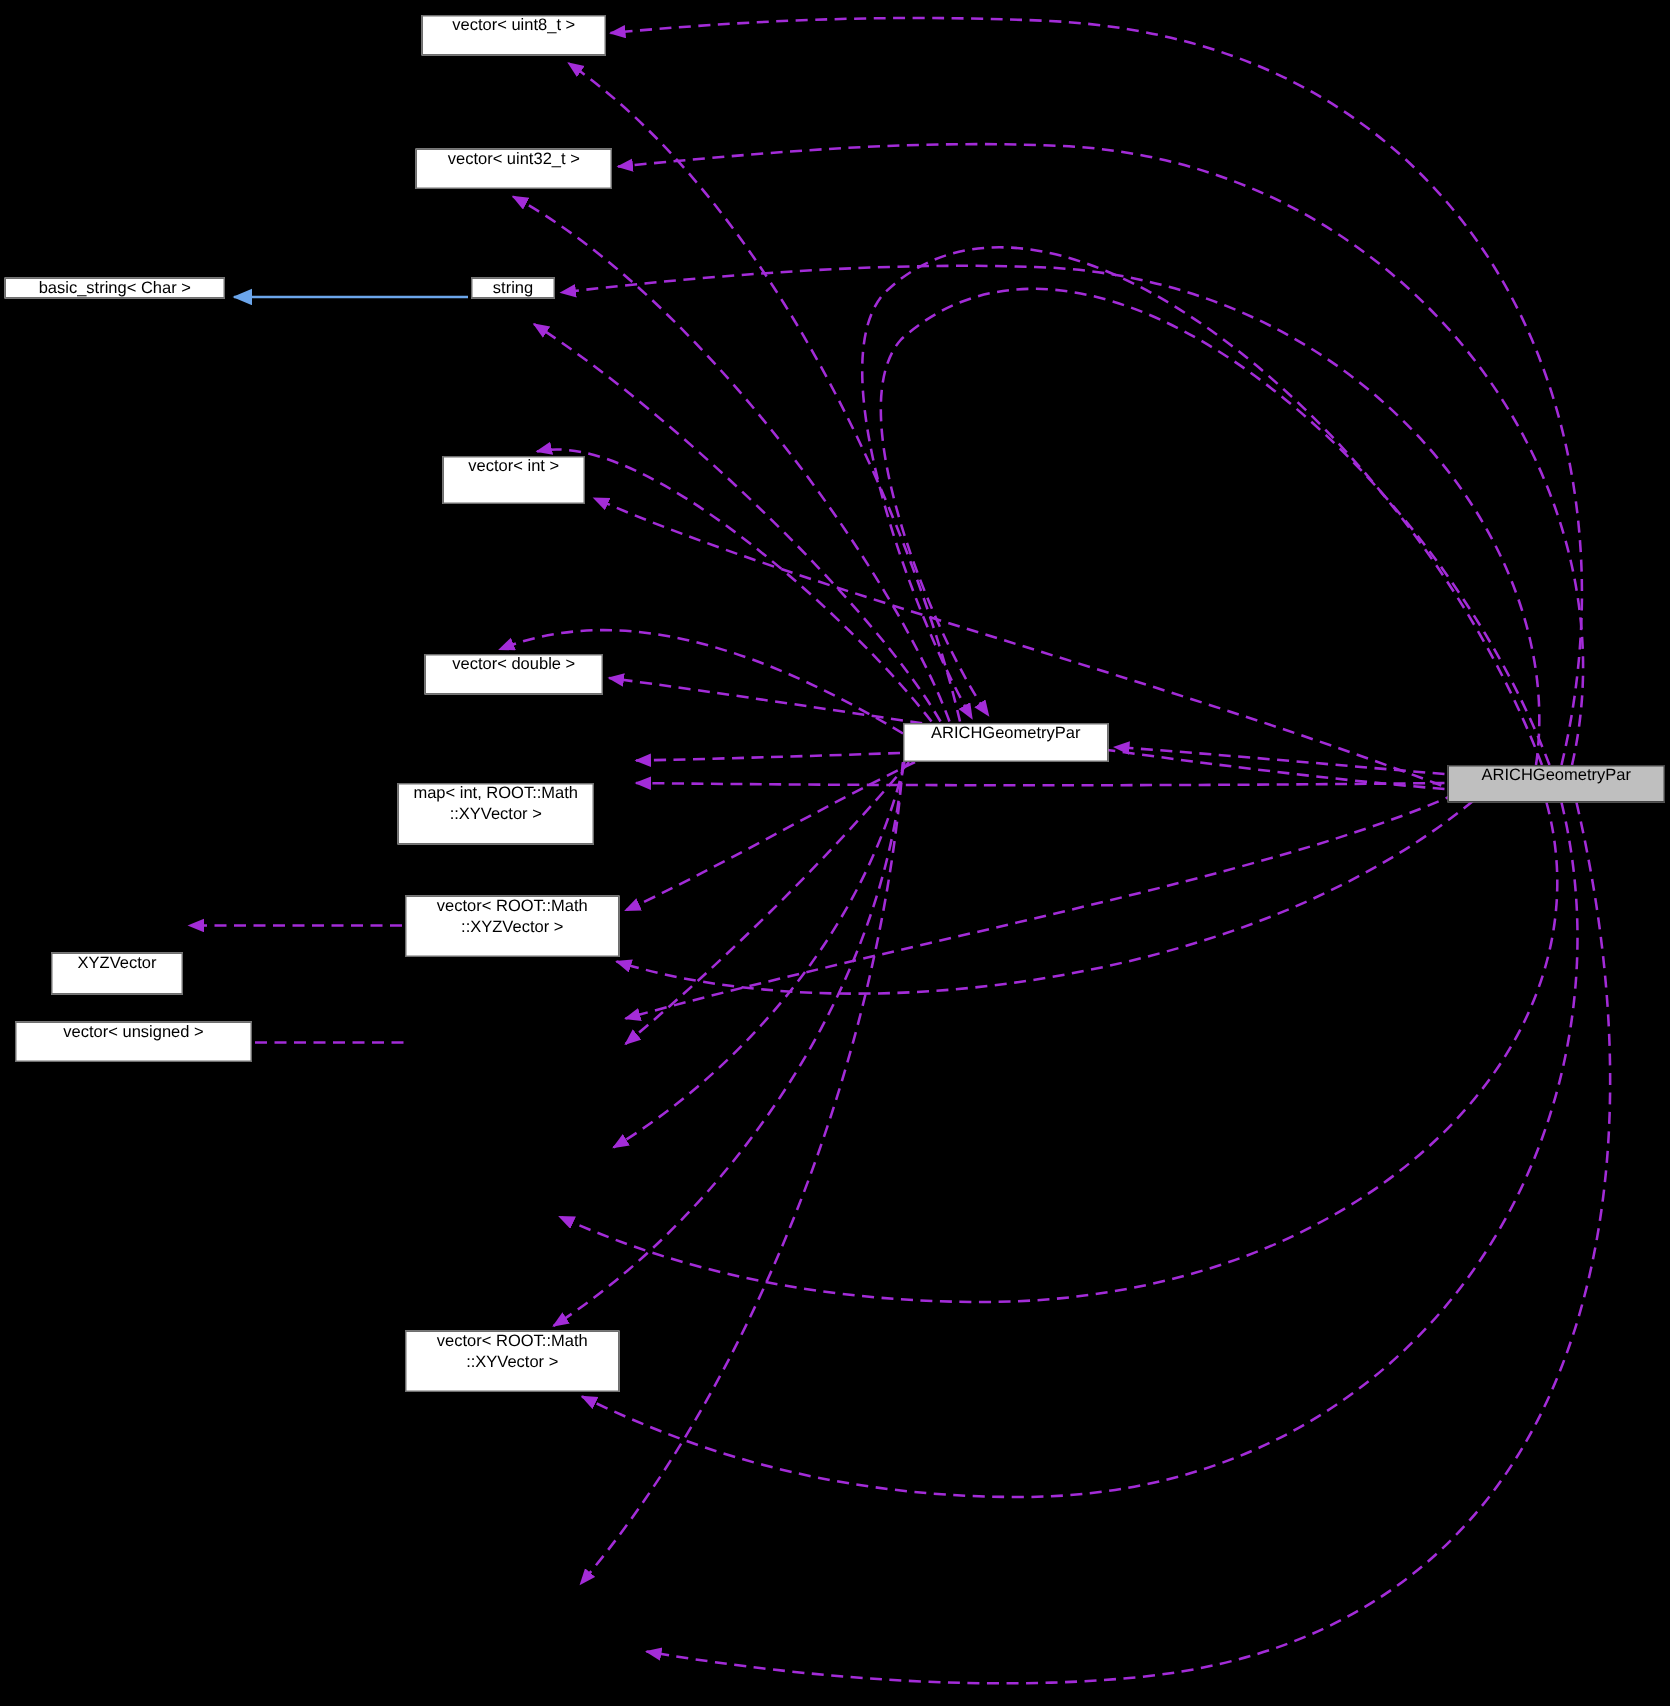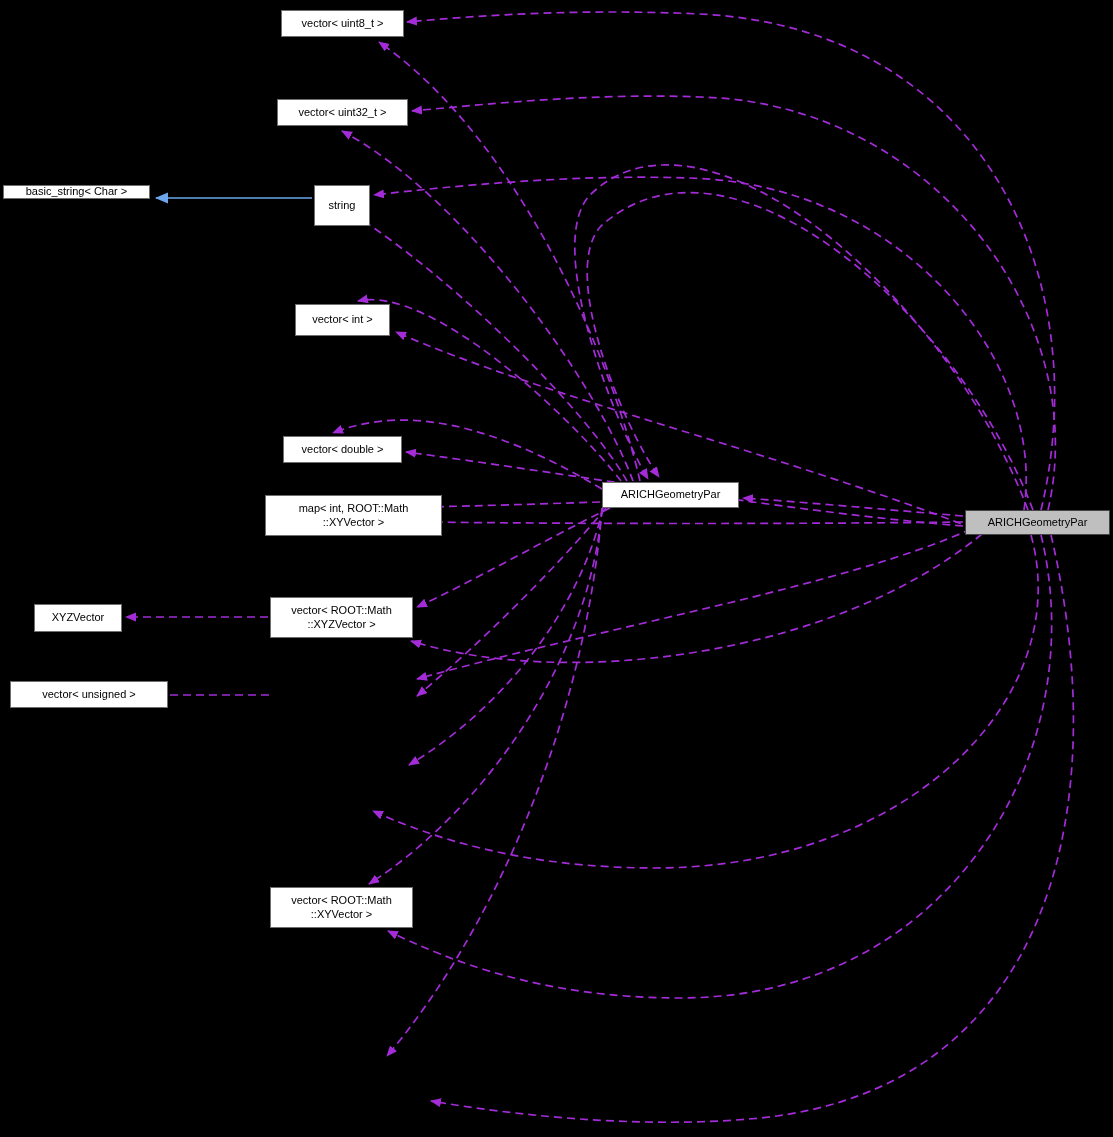--- a/index.html
+++ b/index.html
@@ -8,21 +8,21 @@
     background:var(--bg,#000);
     font-family:"Liberation Sans",sans-serif;
     overflow:hidden;
   }
   .edge-layer{position:absolute;left:0;top:0;}
   .node{
     position:absolute;box-sizing:border-box;
     background:var(--node-fill,#fff);
     border:1.5px solid var(--node-border,#6e6e6e);
     color:var(--node-text,#000);
-    display:flex;align-items:center;justify-content:center;
+    display:flex;align-items:flex-start;justify-content:center;
     text-align:center;font-size:11px;line-height:13.5px;
     white-space:pre-line;cursor:pointer;
   }
   .node.main{
     background:var(--main-fill,#bfbfbf);
     border-color:var(--main-border,#454545);
   }
   .edge-usage{fill:none;stroke:var(--edge-usage,#a32cd8);stroke-width:1.7;stroke-dasharray:8 5;}
   .edge-inherit{fill:none;stroke:var(--edge-inherit,#6ca6eb);stroke-width:1.7;}
   .arrowhead-usage{fill:var(--edge-usage,#a32cd8);}
@@ -81,42 +81,42 @@
   </div>
 
   <div class="node" style="left:277px;top:99px;width:131px;height:27px">
     <span>vector&lt; uint32_t &gt;</span>
   </div>
 
   <div class="node" style="left:3px;top:185px;width:147px;height:14px">
     <span>basic_string&lt; Char &gt;</span>
   </div>
 
-  <div class="node" style="left:314px;top:185px;width:56px;height:41px">
+  <div class="node" style="left:314px;top:185px;width:56px;height:14px">
     <span>string</span>
   </div>
 
   <div class="node" style="left:295px;top:304px;width:95px;height:32px">
     <span>vector&lt; int &gt;</span>
   </div>
 
   <div class="node" style="left:283px;top:436px;width:119px;height:27px">
     <span>vector&lt; double &gt;</span>
   </div>
 
   <div class="node" style="left:602px;top:482px;width:137px;height:26px">
     <span>ARICHGeometryPar</span>
   </div>
 
-  <div class="node" style="left:265px;top:495px;width:177px;height:41px">
+  <div class="node" style="left:265px;top:522px;width:131px;height:41px">
     <span>map&lt; int, ROOT::Math
 ::XYVector &gt;</span>
   </div>
 
-  <div class="node" style="left:34px;top:604px;width:88px;height:28px">
+  <div class="node" style="left:34px;top:635px;width:88px;height:28px">
     <span>XYZVector</span>
   </div>
 
   <div class="node" style="left:270px;top:597px;width:143px;height:41px">
     <span>vector&lt; ROOT::Math
 ::XYZVector &gt;</span>
   </div>
 
   <div class="node" style="left:10px;top:681px;width:158px;height:27px">
     <span>vector&lt; unsigned &gt;</span>

